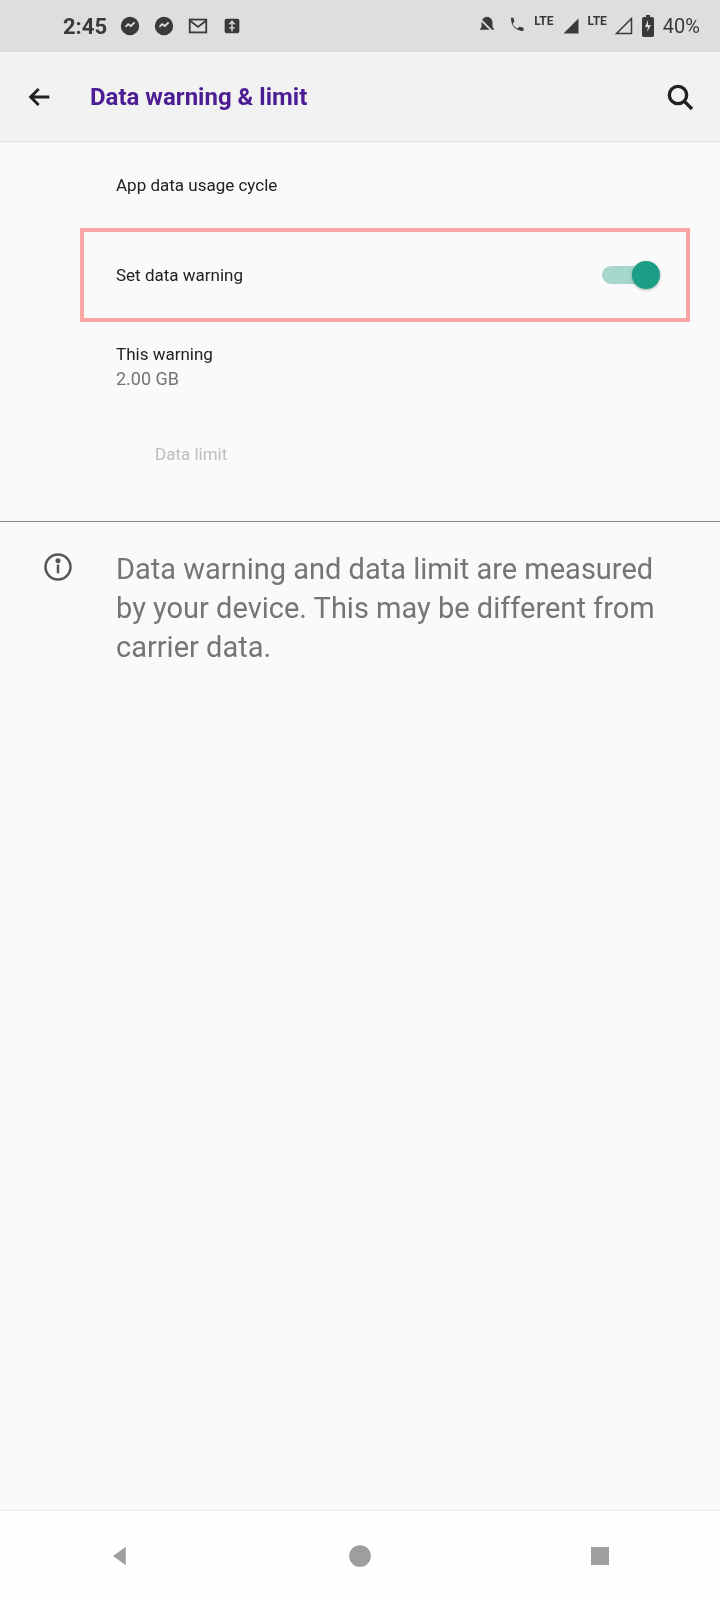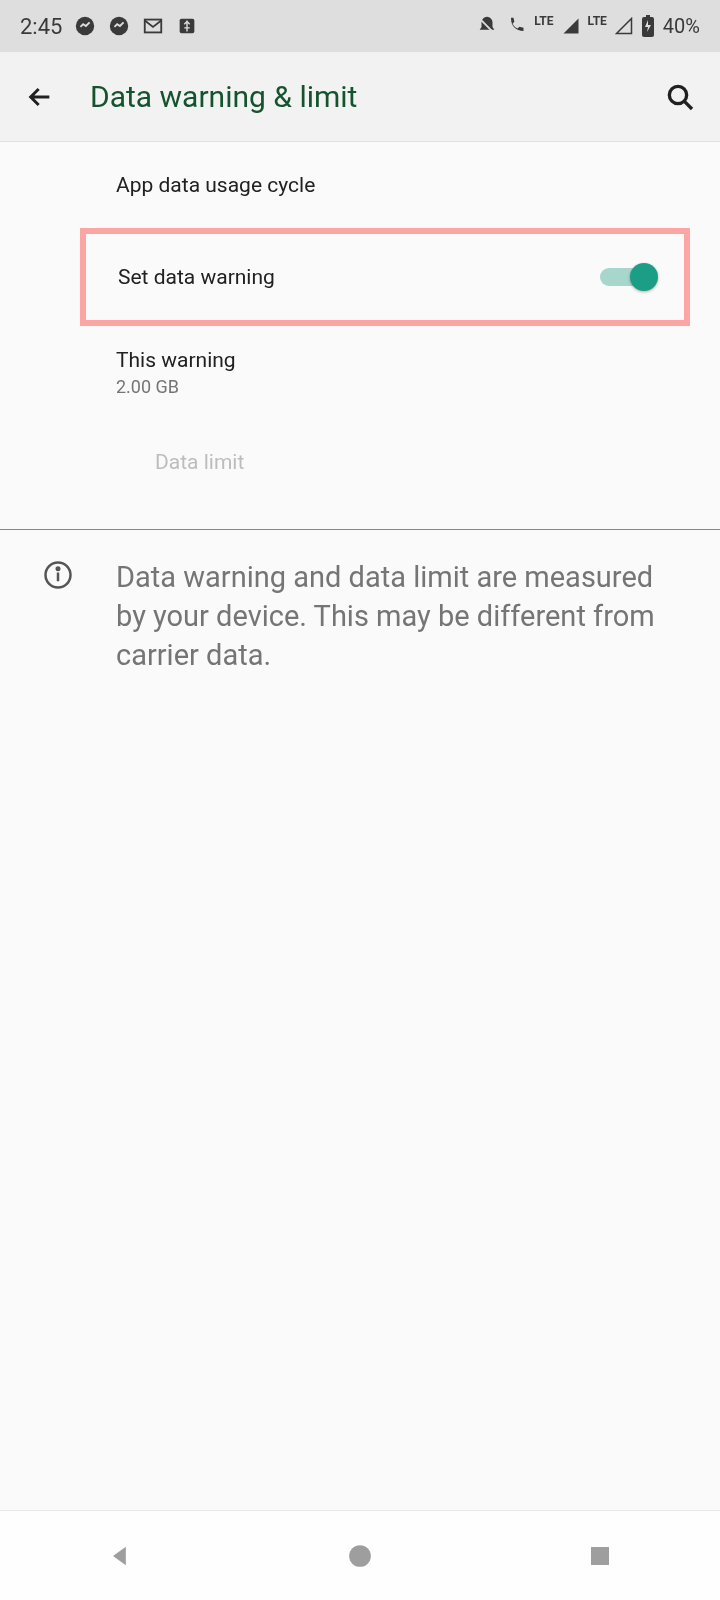--- a/index.html
+++ b/index.html
@@ -18,71 +18,71 @@
       background: #dedede;
       display: flex;
       align-items: center;
       justify-content: space-between;
       padding: 0 20px;
       font-size: 22px;
       color: #3a3a3a;
     }
     .status-left { display: flex; align-items: center; gap: 12px; }
     .status-right { display: flex; gap: 8px; font-size: 20px; }
-    .status-time { font-weight: 400; }
+    .status-time { font-weight: 700; margin-left: 43px; }
     .status-icon { display: inline-flex; align-items: center; }
     .lte-text { font-size: 12px; font-weight: 700; }
 
     
     .app-bar {
       height: 90px;
       background: #f2f2f2;
       display: flex;
       align-items: center;
       padding: 0 20px;
       gap: 30px;
       border-bottom: 1px solid #e0e0e0;
     }
     .app-bar .back-btn { width: 40px; height: 40px; display: flex; align-items: center; justify-content: center; color: #202020; }
-    .app-bar .title { font-size: 30px; font-weight: 400; color: #14532d; flex: 1; }
+    .app-bar .title { font-size: 24px; font-weight: 700; color: #4c1d95; flex: 1; }
     .app-bar .search-btn { width: 40px; height: 40px; display: flex; align-items: center; justify-content: center; color: #202020; }
 
     
     .settings-list { background: #fafafa; }
     .setting-row {
       min-height: 86px;
       padding: 22px 30px 22px 116px;
       display: flex;
       align-items: center;
       justify-content: space-between;
       position: relative;
     }
     .setting-text { display: flex; flex-direction: column; gap: 4px; }
-    .setting-title { font-size: 21px; color: #212121; }
+    .setting-title { font-size: 17px; color: #212121; }
     .setting-title.disabled { color: #bdbdbd; margin-left: 39px; }
     .setting-sub { font-size: 18px; color: #757575; }
 
     
     .toggle { width: 54px; height: 36px; position: relative; }
     .toggle-track {
       position: absolute; top: 9px; left: 0; width: 44px; height: 18px;
       border-radius: 9px;
     }
     .toggle-thumb {
       position: absolute; top: 4px; width: 28px; height: 28px;
       border-radius: 50%; box-shadow: 0 1px 3px rgba(0,0,0,0.3);
     }
     .toggle.on .toggle-track { background: #a7d6cc; }
     .toggle.on .toggle-thumb { right: -4px; background: #1b9e85; }
     .toggle.off .toggle-track { background: #bdbdbd; }
     .toggle.off .toggle-thumb { left: -4px; background: #ececec; }
 
     
     .highlight {
-      border: 6px solid #fca5a5;
+      border: 4px solid #fca5a5;
       margin: 0 30px 0 80px;
     }
 
     
     .divider { height: 1px; background: #888; margin-top: 24px; }
 
     
     .footer-note {
       display: flex; gap: 30px; padding: 28px 30px 28px 30px;
       color: #757575;

